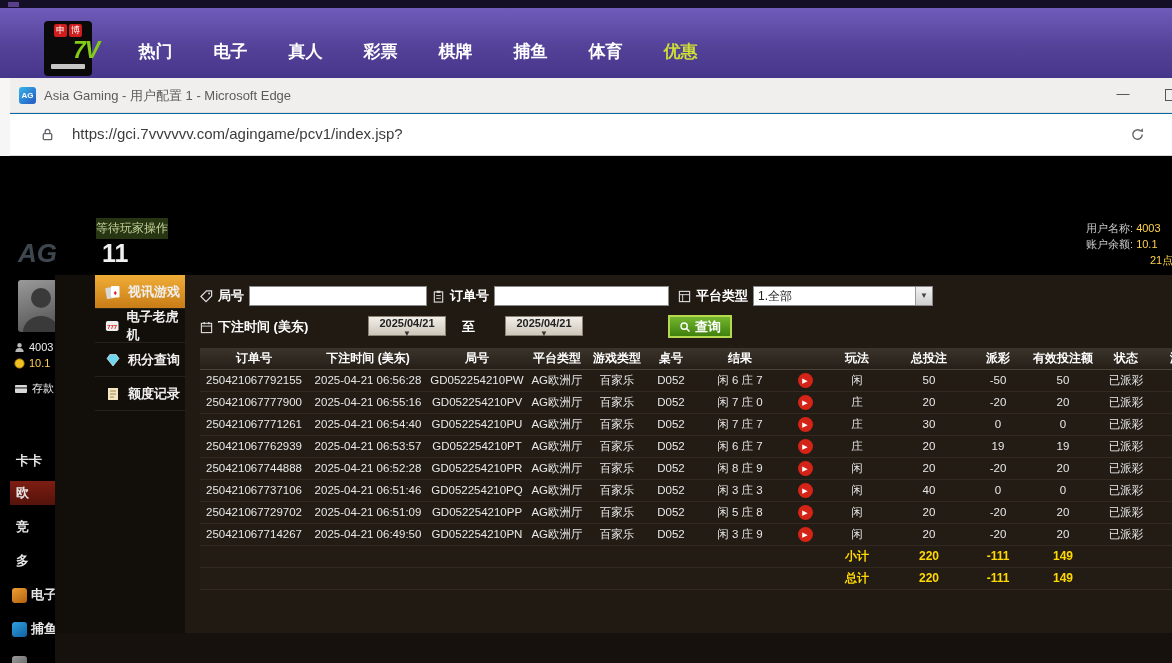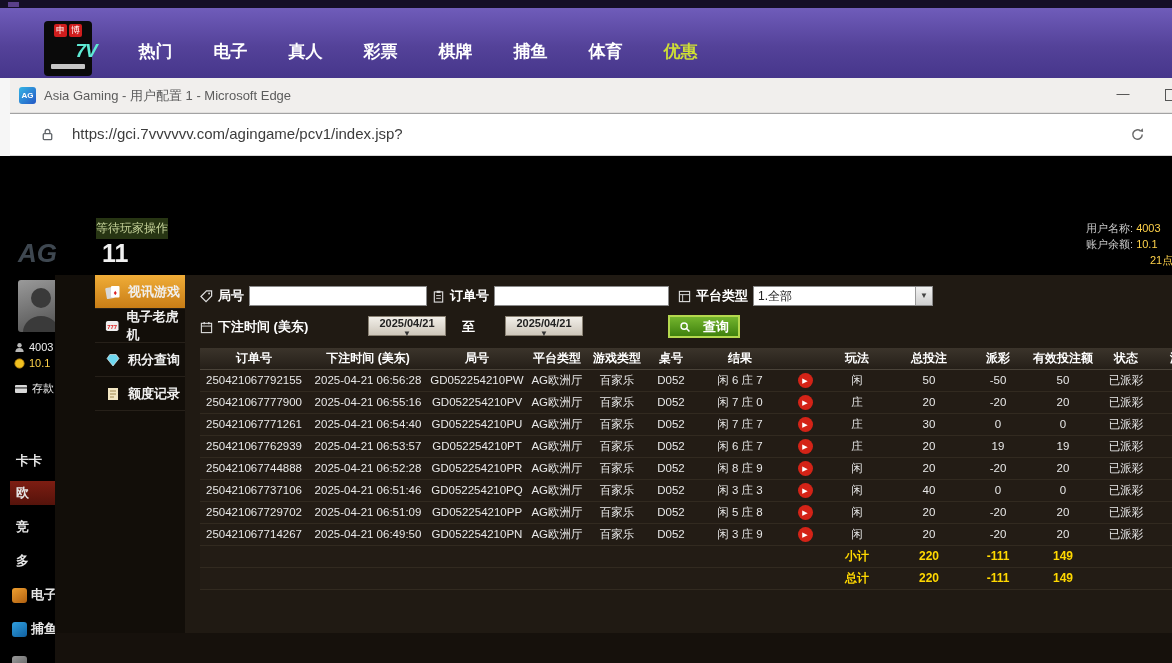--- a/index.html
+++ b/index.html
@@ -10,29 +10,29 @@
   
   .top-strip {position:absolute;left:0;top:0;width:100%;height:8px;background:#140e26;}
   .top-strip .dot {position:absolute;left:8px;top:2px;width:11px;height:5px;background:#5a3f8a;}
   .topnav {position:absolute;left:0;top:8px;width:100%;height:70px;
            background:linear-gradient(180deg,#6f5cba 0%,#544299 55%,#46368b 100%);}
   .logo {position:absolute;left:44px;top:13px;width:48px;height:55px;background:#0a0a0a;
          border-radius:4px;display:flex;flex-direction:column;align-items:center;padding-top:3px;gap:1px;cursor:pointer;}
   .logo-badges {display:flex;gap:2px;}
   .logo-badge {width:13px;height:13px;background:#cf1d1d;color:#fff;font-size:9px;line-height:13px;
                text-align:center;border-radius:2px;}
-  .logo-text {color:#5eead4;font-size:19px;font-weight:bold;font-style:italic;letter-spacing:-1px;line-height:25px;margin-left:36px;}
+  .logo-text {color:#84cc16;font-size:23px;font-weight:bold;font-style:italic;letter-spacing:-1px;line-height:25px;margin-left:36px;}
   .logo-sub {width:34px;height:5px;background:#e8e8e8;border-radius:1px;opacity:.85;}
   .nav-items {position:absolute;left:118px;top:0;height:100%;display:flex;align-items:center;padding-top:16px;}
   .nav-item {width:75px;text-align:center;color:#fff;font-size:17px;font-weight:bold;cursor:pointer;}
   .nav-item.hl {color:#cede35;}
 
   
   .behind-left {position:absolute;left:0;top:78px;width:10px;height:78px;background:#f6f6f6;}
-  .browser {position:absolute;left:10px;top:78px;width:1162px;height:492px;background:#a3a3a3;}
+  .browser {position:absolute;left:10px;top:78px;width:1162px;height:492px;background:#0369a1;}
   .titlebar {position:absolute;left:0;top:0;width:100%;height:35px;background:#f1efed;border-bottom:1px solid #e2e0de;}
   .favicon {position:absolute;left:9px;top:9px;width:17px;height:17px;border-radius:3px;
             background:linear-gradient(135deg,#35b5e5,#2457c5);color:#fff;font-size:8px;font-weight:bold;
             text-align:center;line-height:17px;}
   .win-title {position:absolute;left:34px;top:9px;font-size:13px;color:#5c5c5c;white-space:nowrap;}
   .win-min {position:absolute;right:38px;top:8px;width:22px;height:20px;text-align:center;color:#444;font-size:13px;cursor:pointer;}
   .win-max {position:absolute;right:-8px;top:11px;width:15px;height:12px;border:1.5px solid #555;cursor:pointer;}
   .urlbar {position:absolute;left:0;top:36px;width:100%;height:42px;background:#fff;border-bottom:1px solid #d8d8d8;}
   .lock {position:absolute;left:30px;top:13px;cursor:pointer;}
   .url-text {position:absolute;left:62px;top:11px;font-size:15px;color:#3c3c3c;white-space:nowrap;}
@@ -75,21 +75,21 @@
   .tin {height:20px;border:1px solid #8a8a8a;background:#fff;font-size:12px;padding:0 3px;}
   .sel {height:20px;width:180px;background:#fff;border:1px solid #8a8a8a;display:flex;align-items:center;cursor:pointer;}
   .sel-val {flex:1;color:#222;font-size:12px;font-weight:normal;padding-left:4px;}
   .sel-arrow {width:17px;height:18px;background:linear-gradient(#f2f2f2,#cfcfcf);border-left:1px solid #9a9a9a;
               color:#444;font-size:8px;text-align:center;line-height:18px;}
   .datebtn {position:absolute;height:20px;width:78px;background:linear-gradient(180deg,#f2efe9,#cdc6ba);
             border:1px solid #8a8274;color:#222;font-size:11px;font-weight:bold;display:flex;
             align-items:center;justify-content:space-between;padding:0 5px;cursor:pointer;flex-direction:column;}
   .datebtn .arr {font-size:8px;color:#333;}
   .to-label {position:absolute;color:#fff;font-size:13px;font-weight:bold;}
-  .searchbtn {position:absolute;display:flex;align-items:center;gap:12px;height:23px;padding:0 9px;
+  .searchbtn {position:absolute;display:flex;align-items:center;gap:4px;height:23px;padding:0 9px;
               background:linear-gradient(180deg,#74b52e,#3f810e);border:2px solid #b4d84e;color:#fff;
               font-size:13px;font-weight:bold;cursor:pointer;}
 
   table.bet {position:absolute;left:15px;top:73px;border-collapse:collapse;table-layout:fixed;width:1012px;}
   table.bet th {height:21px;background:linear-gradient(180deg,#3b342b,#251f18);color:#fff;font-size:12px;
                 font-weight:bold;border-bottom:1px solid #4a4339;white-space:nowrap;overflow:hidden;text-align:center;}
   table.bet td {height:22px;color:#e8e8e8;font-size:11.5px;text-align:center;white-space:nowrap;
                 overflow:hidden;border-bottom:1px solid #322a20;background:#231c15;}
   tr.sum td {color:#ffd800;font-weight:bold;font-size:12px;}
   td.neg {color:#ff5252;}

